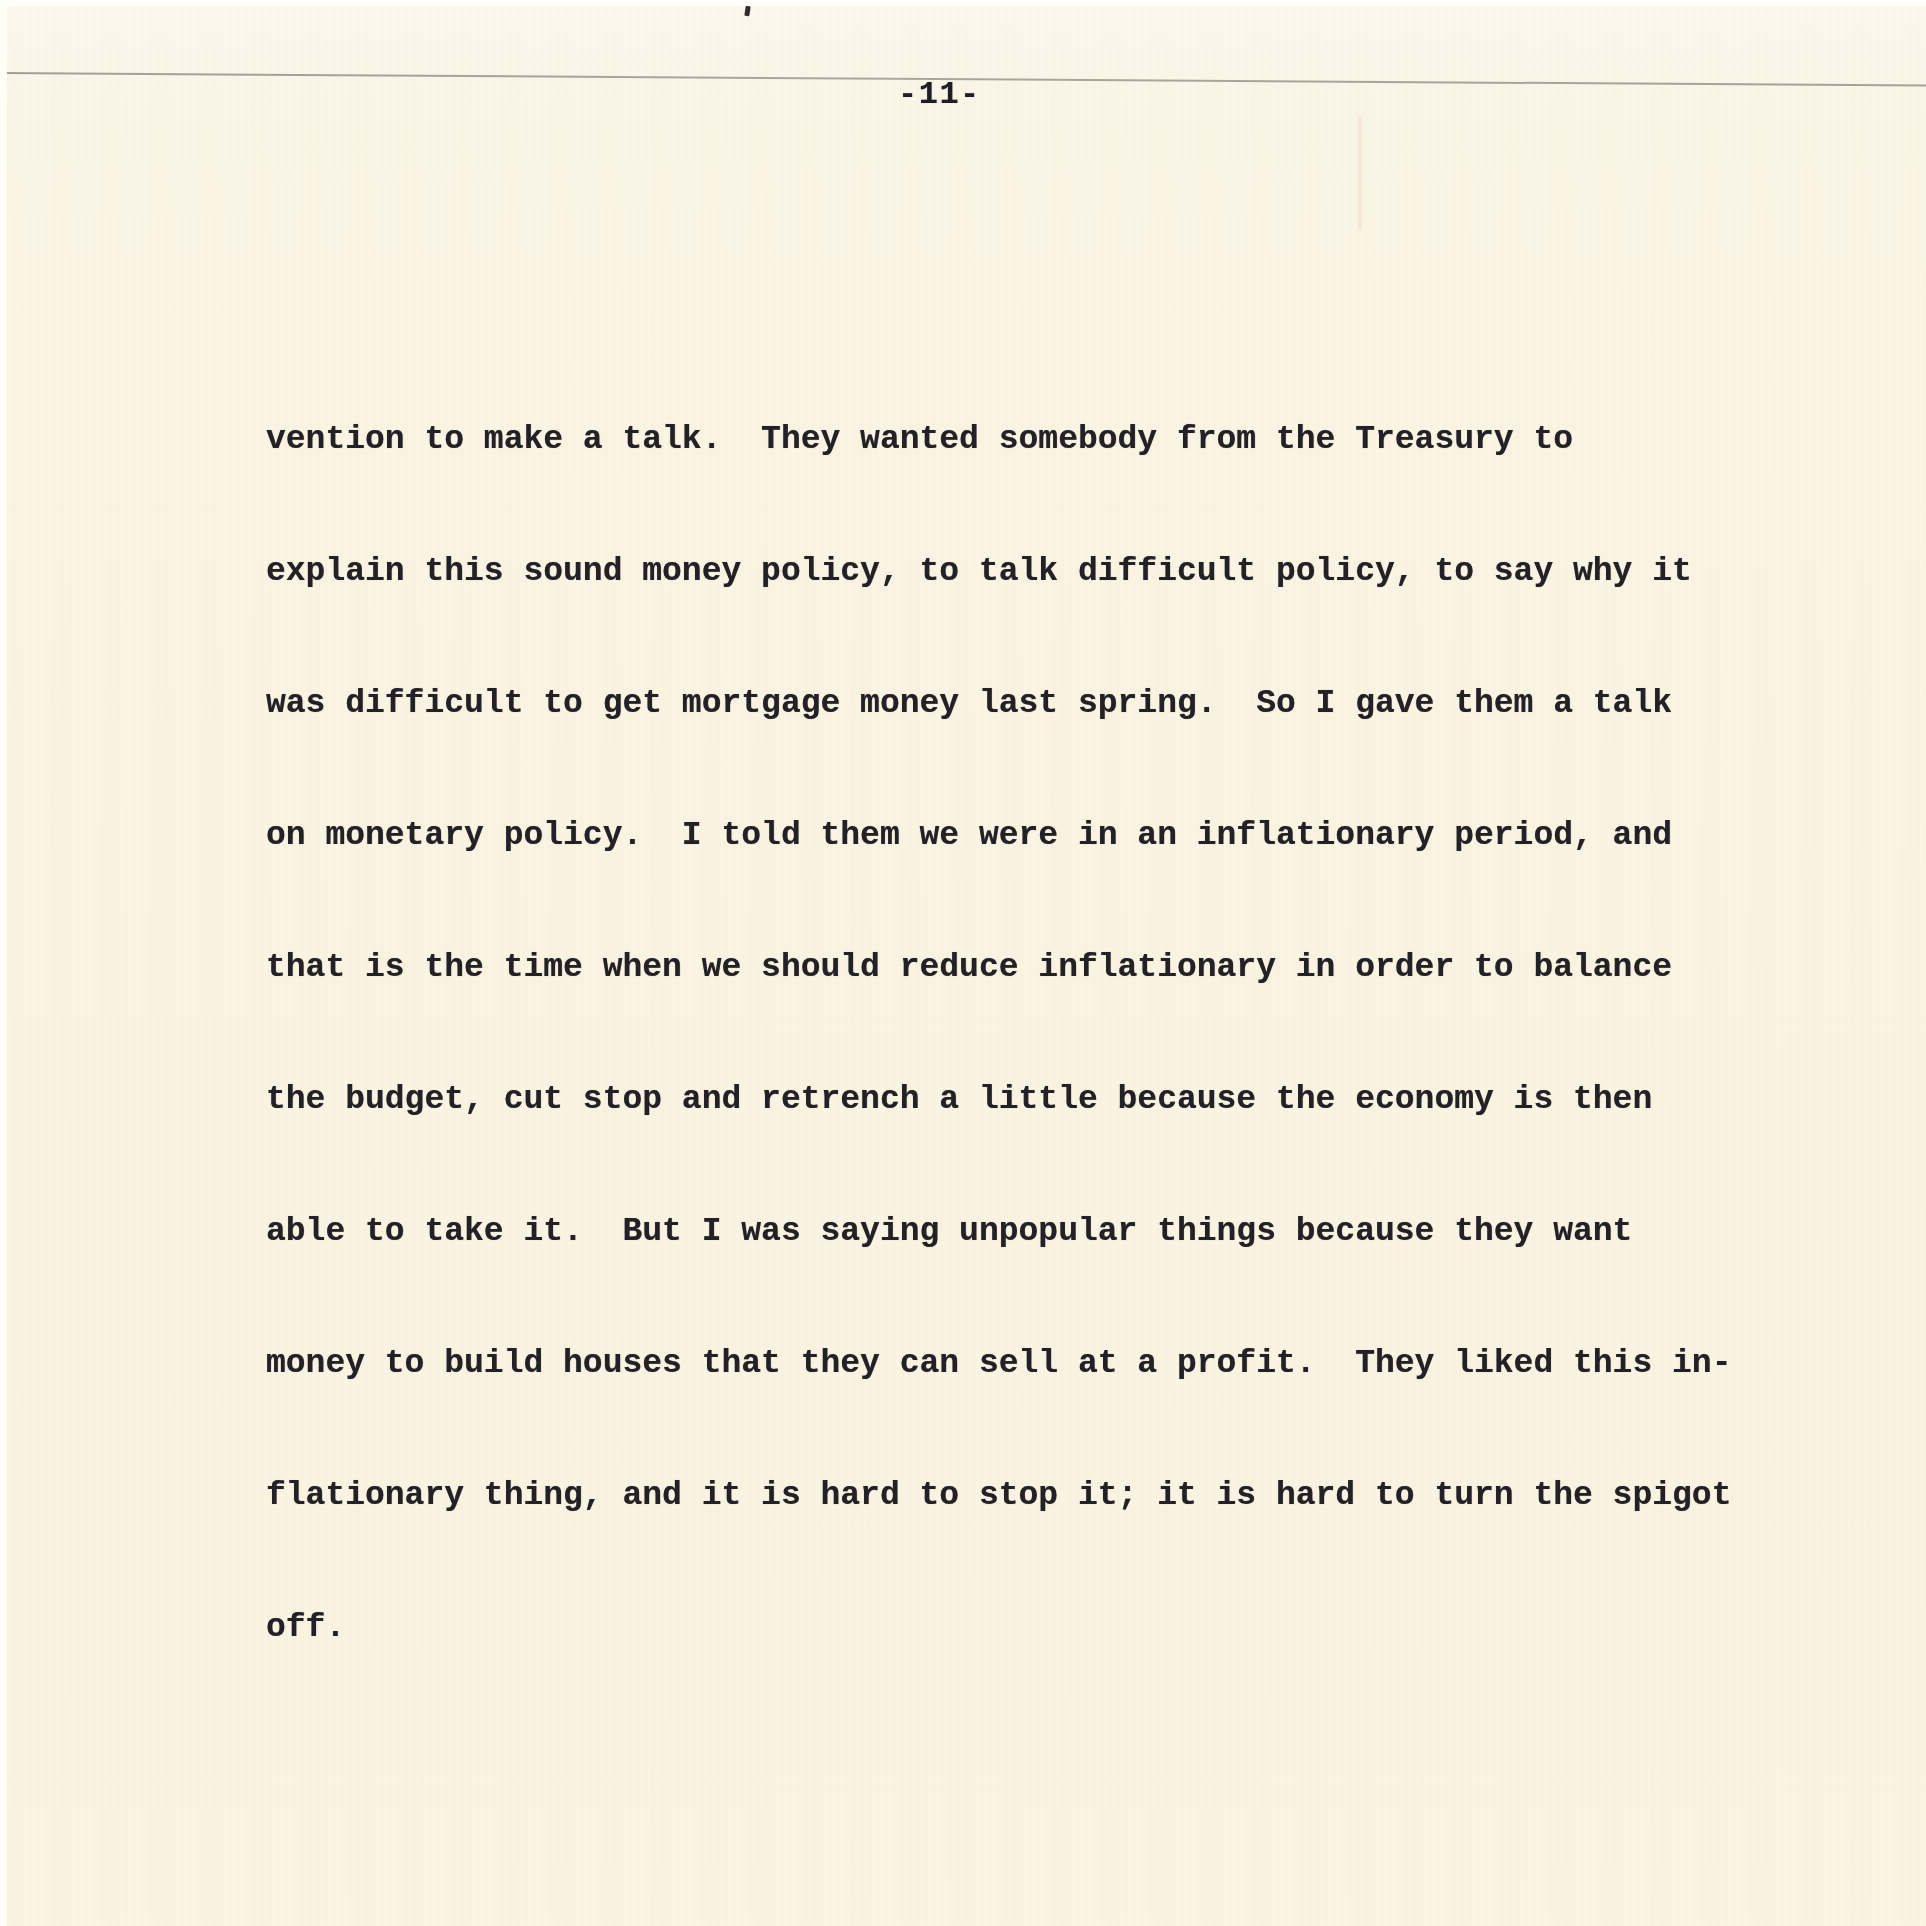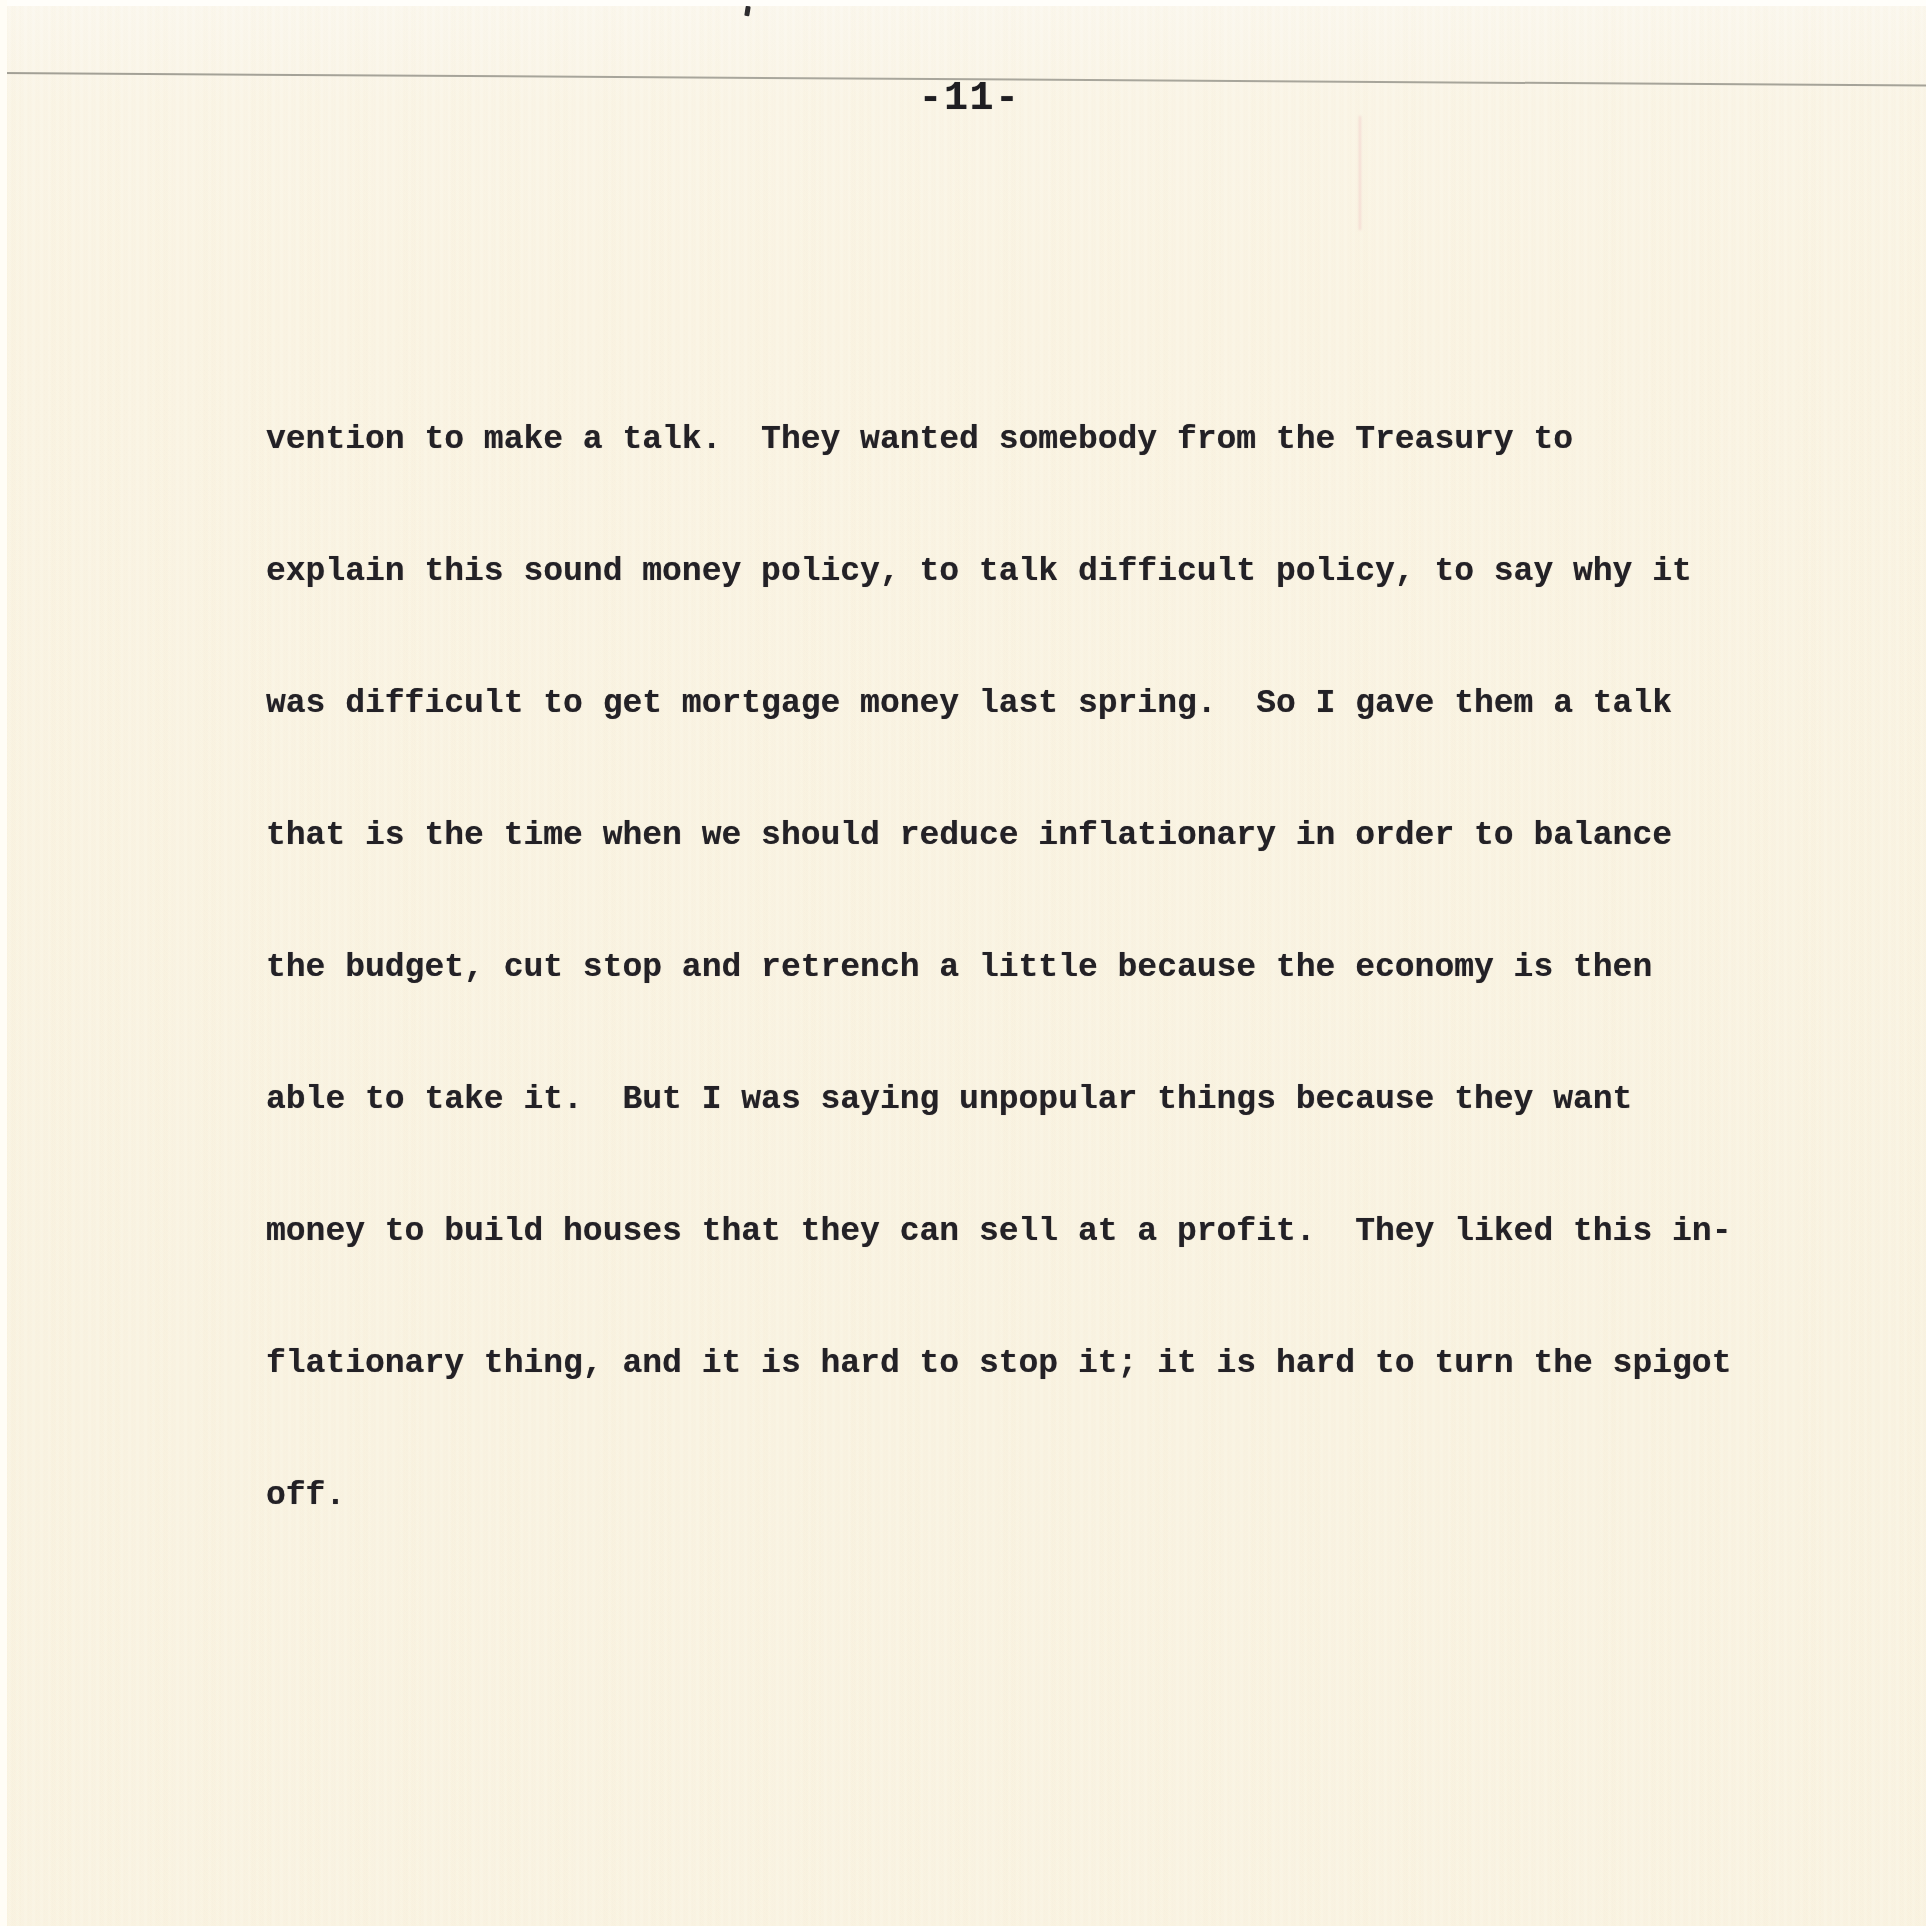--- a/index.html
+++ b/index.html
@@ -52,22 +52,21 @@
     height: 10px;
     background: #2d2c2e;
     border-radius: 1.2px;
     transform: rotate(9deg);
   }
   .pagenum {
     position: absolute;
     left: 898px;
     top: 76px;
     width: 143px;
-    text-align: center;
-    font-size: 40px;
+    font-size: 32px;
     font-weight: bold;
     letter-spacing: 1.5px;
     color: #1f1e22;
     text-shadow: 0 0 0.8px rgba(25,25,30,0.45);
   }
   .content {
     position: absolute;
     left: 266px;
     top: 198px;
     font-size: 33px;
@@ -100,20 +99,21 @@
   <div class="pink-streak"></div>
 
   <div class="pagenum">-11-</div>
 
   <div class="content">
 
     <div class="para">
       <div class="line">vention to make a talk.  They wanted somebody from the Treasury to</div>
       <div class="line">explain this sound money policy, to talk difficult policy, to say why it</div>
       <div class="line">was difficult to get mortgage money last spring.  So I gave them a talk</div>
+      <div class="line">on monetary policy.  I told them we were in an inflationary period, and</div>
       <div class="line">that is the time when we should reduce inflationary in order to balance</div>
       <div class="line">the budget, cut stop and retrench a little because the economy is then</div>
       <div class="line">able to take it.  But I was saying unpopular things because they want</div>
       <div class="line">money to build houses that they can sell at a profit.  They liked this in-</div>
       <div class="line">flationary thing, and it is hard to stop it; it is hard to turn the spigot</div>
       <div class="line">off.</div>
     </div>
 
     
 

